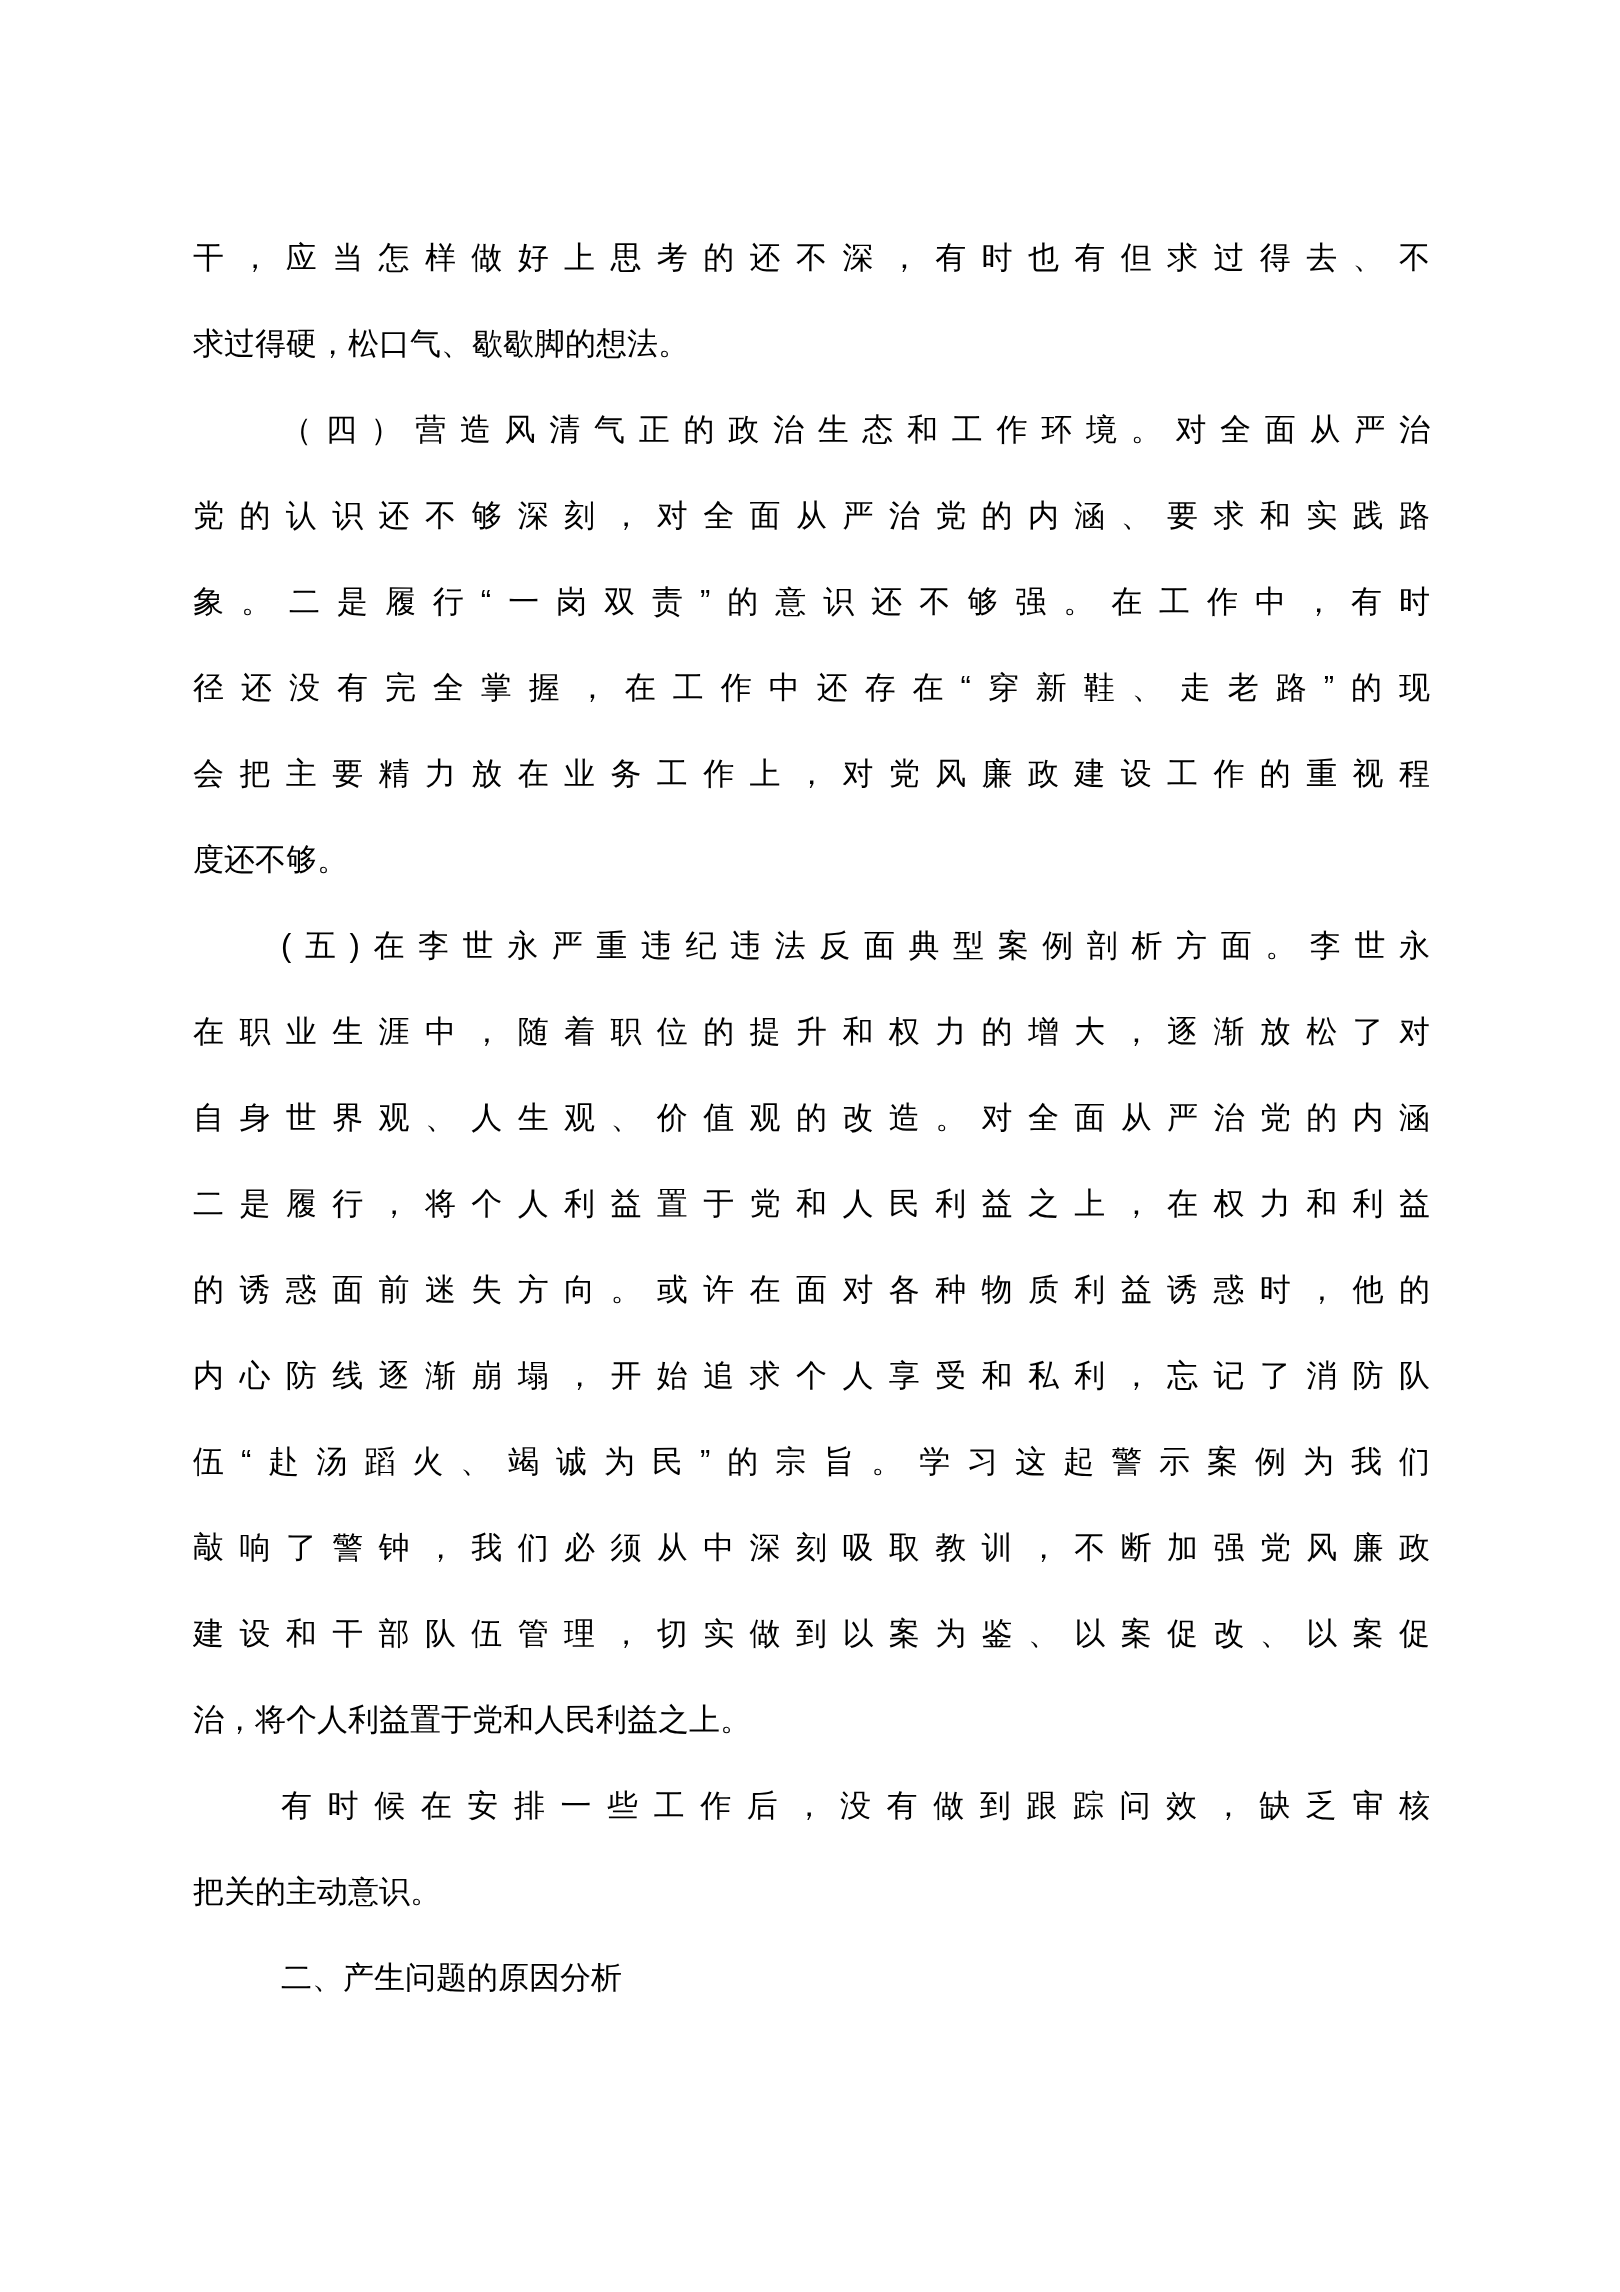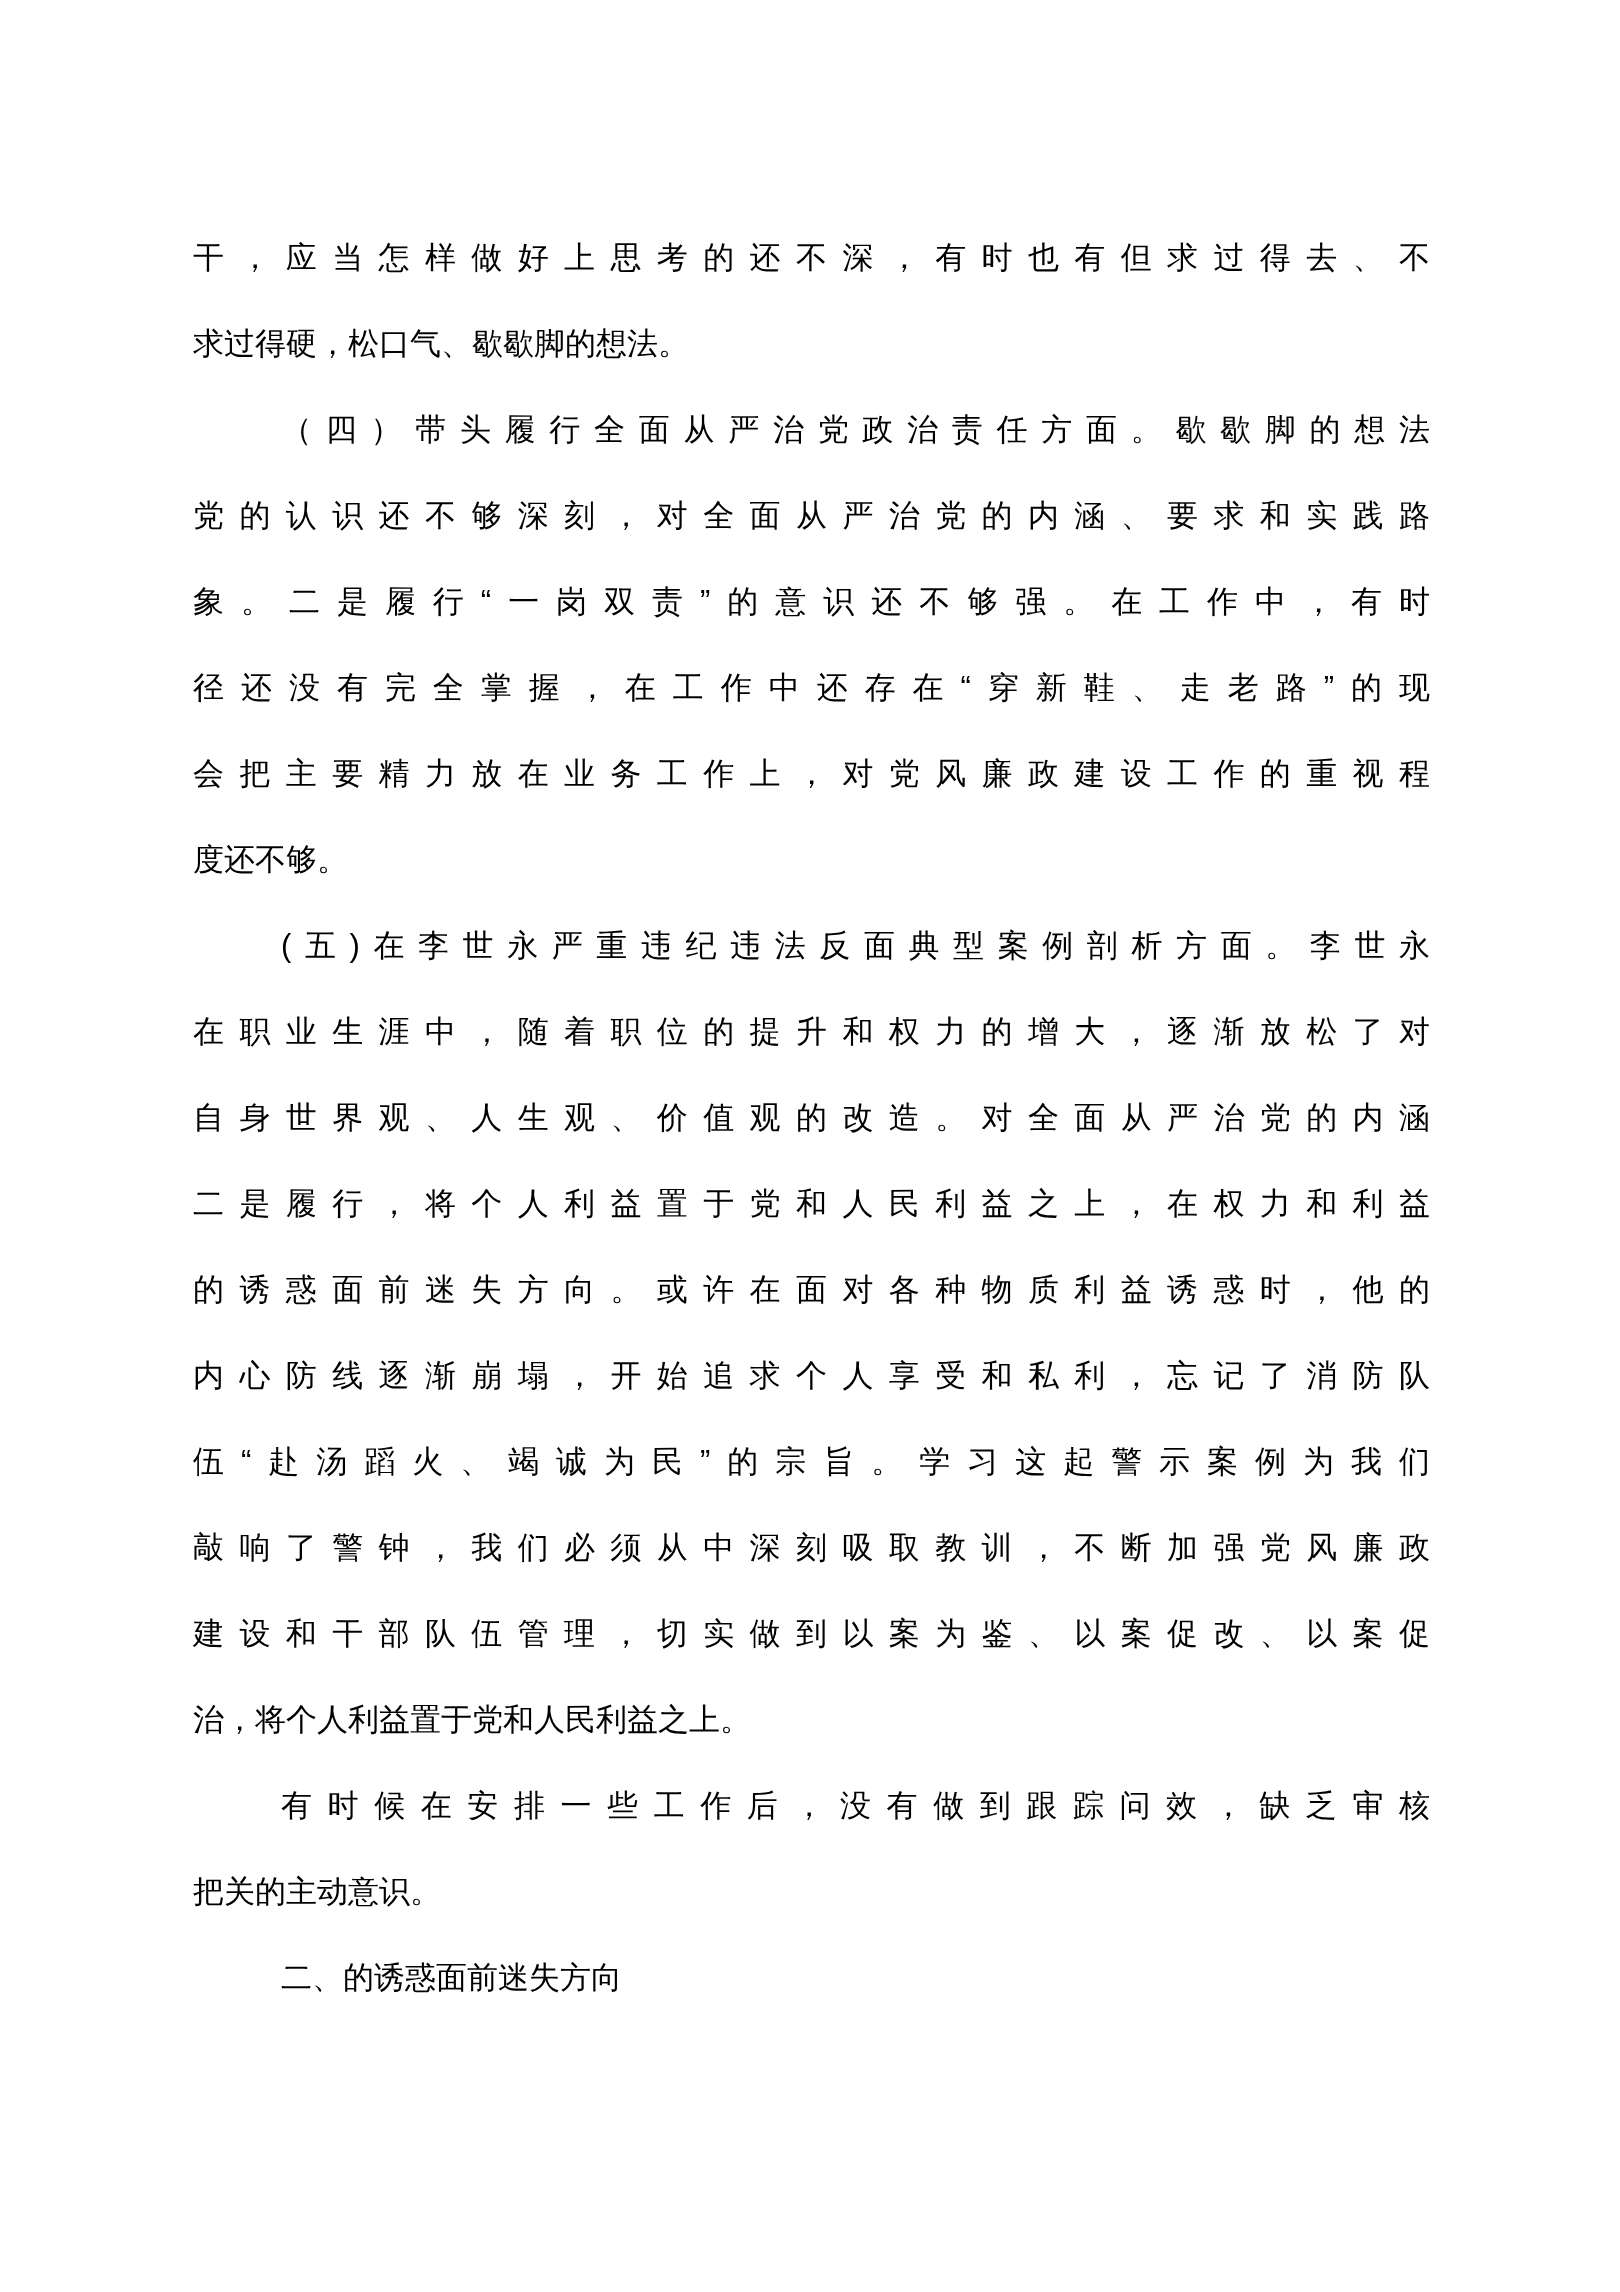--- a/index.html
+++ b/index.html
@@ -43,34 +43,34 @@
     text-indent: 88px;
   }
 </style>
 </head>
 <body>
 
 <div class="page">
   <div class="doc">
     <div class="line j">干，应当怎样做好上思考的还不深，有时也有但求过得去、不</div>
     <div class="line">求过得硬，松口气、歇歇脚的想法。</div>
-    <div class="line j i">（四）带头履行全面从严治党政治责任方面。歇歇脚的想法</div>
+    <div class="line j i">（四）营造风清气正的政治生态和工作环境。对全面从严治</div>
     <div class="line j">党的认识还不够深刻，对全面从严治党的内涵、要求和实践路</div>
     <div class="line j">象。二是履行“一岗双责”的意识还不够强。在工作中，有时</div>
     <div class="line j">径还没有完全掌握，在工作中还存在“穿新鞋、走老路”的现</div>
     <div class="line j">会把主要精力放在业务工作上，对党风廉政建设工作的重视程</div>
     <div class="line">度还不够。</div>
     <div class="line j i">(五)在李世永严重违纪违法反面典型案例剖析方面。李世永</div>
     <div class="line j">在职业生涯中，随着职位的提升和权力的增大，逐渐放松了对</div>
     <div class="line j">自身世界观、人生观、价值观的改造。对全面从严治党的内涵</div>
     <div class="line j">二是履行，将个人利益置于党和人民利益之上，在权力和利益</div>
     <div class="line j">的诱惑面前迷失方向。或许在面对各种物质利益诱惑时，他的</div>
     <div class="line j">内心防线逐渐崩塌，开始追求个人享受和私利，忘记了消防队</div>
     <div class="line j">伍“赴汤蹈火、竭诚为民”的宗旨。学习这起警示案例为我们</div>
     <div class="line j">敲响了警钟，我们必须从中深刻吸取教训，不断加强党风廉政</div>
     <div class="line j">建设和干部队伍管理，切实做到以案为鉴、以案促改、以案促</div>
     <div class="line">治，将个人利益置于党和人民利益之上。</div>
     <div class="line j i">有时候在安排一些工作后，没有做到跟踪问效，缺乏审核</div>
     <div class="line">把关的主动意识。</div>
-    <div class="line i">二、的诱惑面前迷失方向</div>
+    <div class="line i">二、产生问题的原因分析</div>
   </div>
 </div>
 
 
 </body></html>

